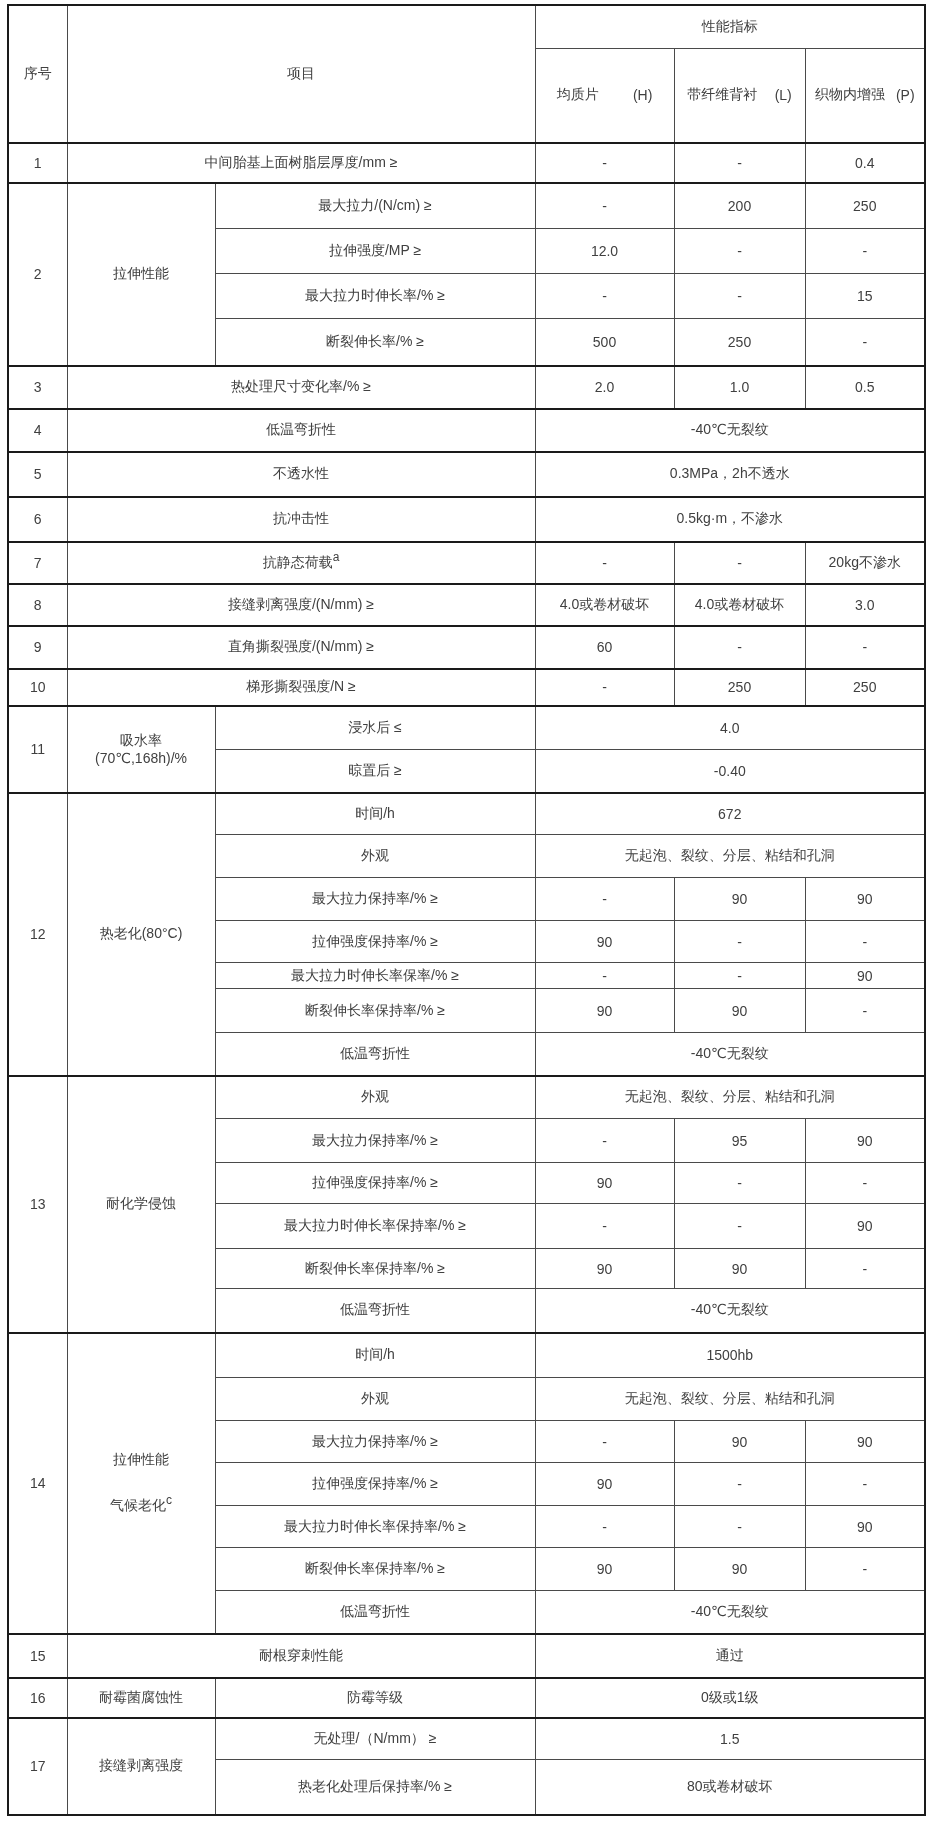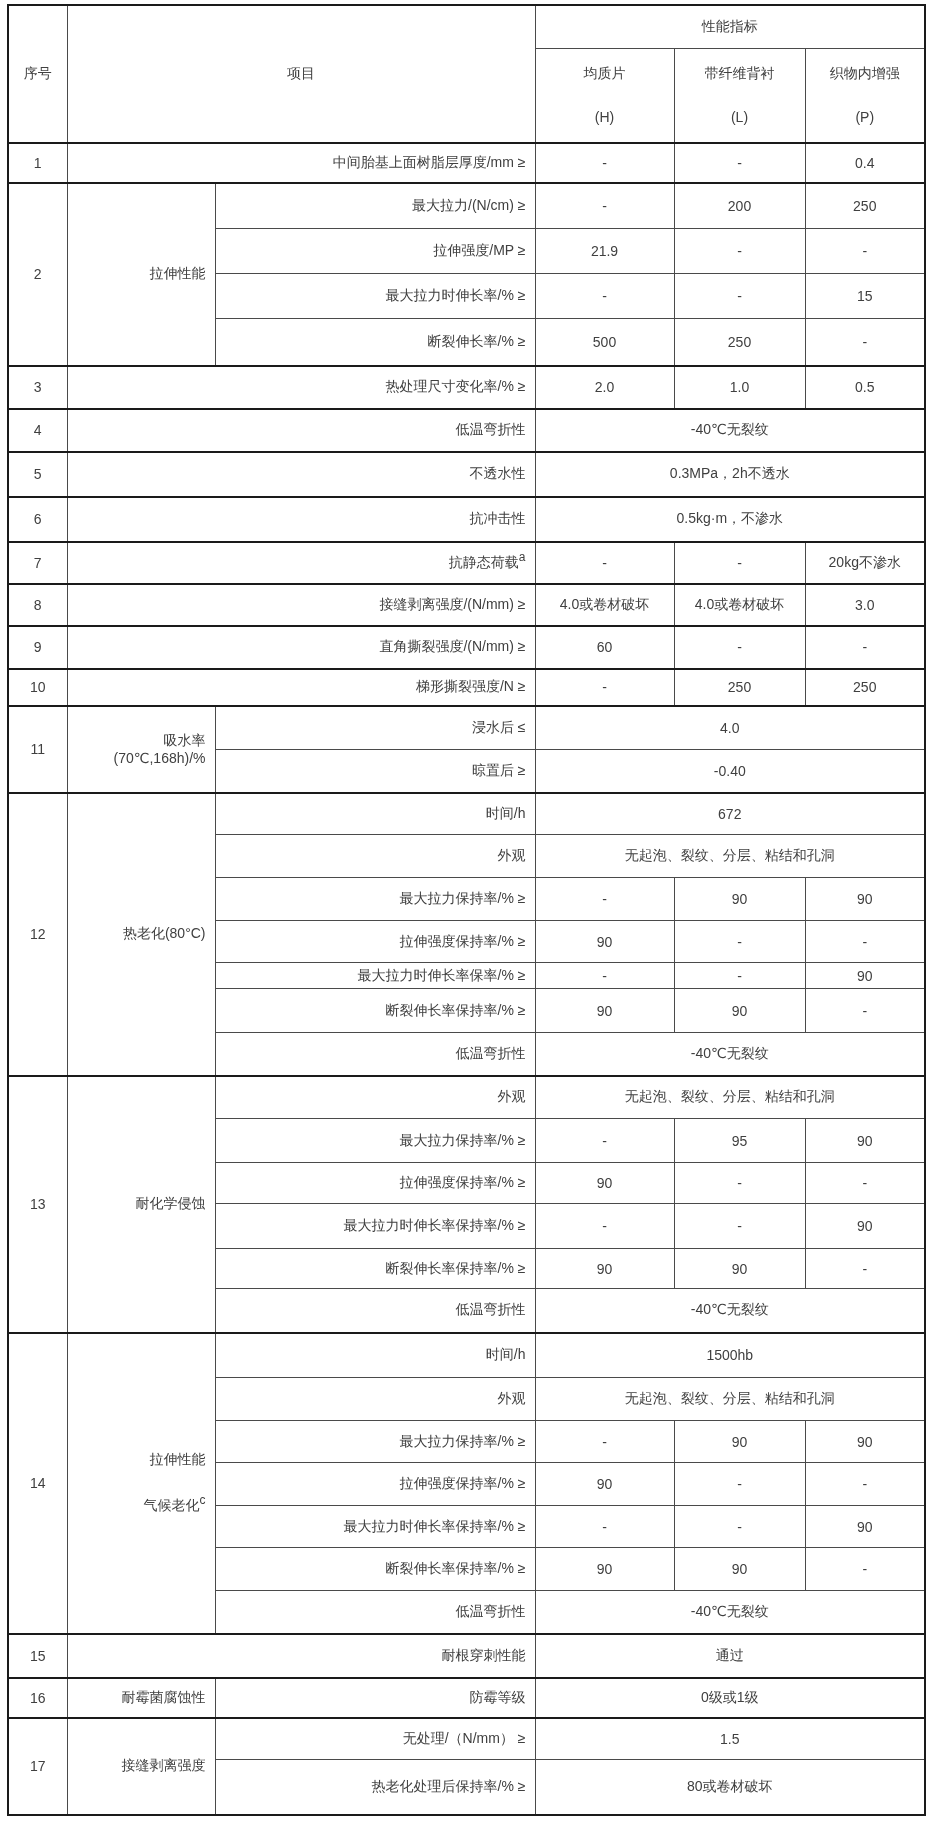--- a/index.html
+++ b/index.html
@@ -4,22 +4,22 @@
 <style>
   html,body{margin:0;padding:0;background:#ffffff;}
   body{font-family:"Liberation Sans","DejaVu Sans",sans-serif;color:#404040;}
   .wrap{padding:4px 7px;width:917px;}
   table.spec{border-collapse:collapse;table-layout:fixed;width:917px;border:2px solid #1a1a1a;}
   th,td{border:1px solid #4a4a4a;font-weight:normal;font-size:14px;padding:0 9px;box-sizing:border-box;color:#404040;overflow:hidden;}
   thead th{padding:4px;}
   tr.sec td{border-top:2px solid #1a1a1a;}
   tr.hr1{height:43px;}
   tr.hr2{height:85px;}
-  .stack{display:flex;flex-direction:column;justify-content:space-around;align-items:center;height:85px;}
-  .al{text-align:right;}
+  .stack{display:flex;flex-direction:row;justify-content:space-around;align-items:center;height:85px;}
+  .al{text-align:center;}
   .ac{text-align:center;}
   sup{font-size:12px;line-height:0;vertical-align:6px;}
   .line{display:block;}
   .line + .line{margin-top:28px;}
 </style>
 </head>
 <body>
 
 <div class="wrap">
   <table class="spec">
@@ -69,21 +69,21 @@
         <tr class="sec" style="height: 46px;">
           <td rowspan="4" class="ac"><span class="">2</span></td>
           <td rowspan="4" class="al"><span class="">拉伸性能</span></td>
           <td class="al"><span class="">最大拉力/(N/cm) ≥</span></td>
           <td class="ac"><span class="">-</span></td>
           <td class="ac"><span class="">200</span></td>
           <td class="ac"><span class="">250</span></td>
         </tr>
         <tr style="height: 45px;">
           <td class="al"><span class="">拉伸强度/MP ≥</span></td>
-          <td class="ac"><span class="">21.9</span></td>
+          <td class="ac"><span class="">12.0</span></td>
           <td class="ac"><span class="">-</span></td>
           <td class="ac"><span class="">-</span></td>
         </tr>
         <tr style="height: 45px;">
           <td class="al"><span class="">最大拉力时伸长率/% ≥</span></td>
           <td class="ac"><span class="">-</span></td>
           <td class="ac"><span class="">-</span></td>
           <td class="ac"><span class="">15</span></td>
         </tr>
         <tr style="height: 47px;">

